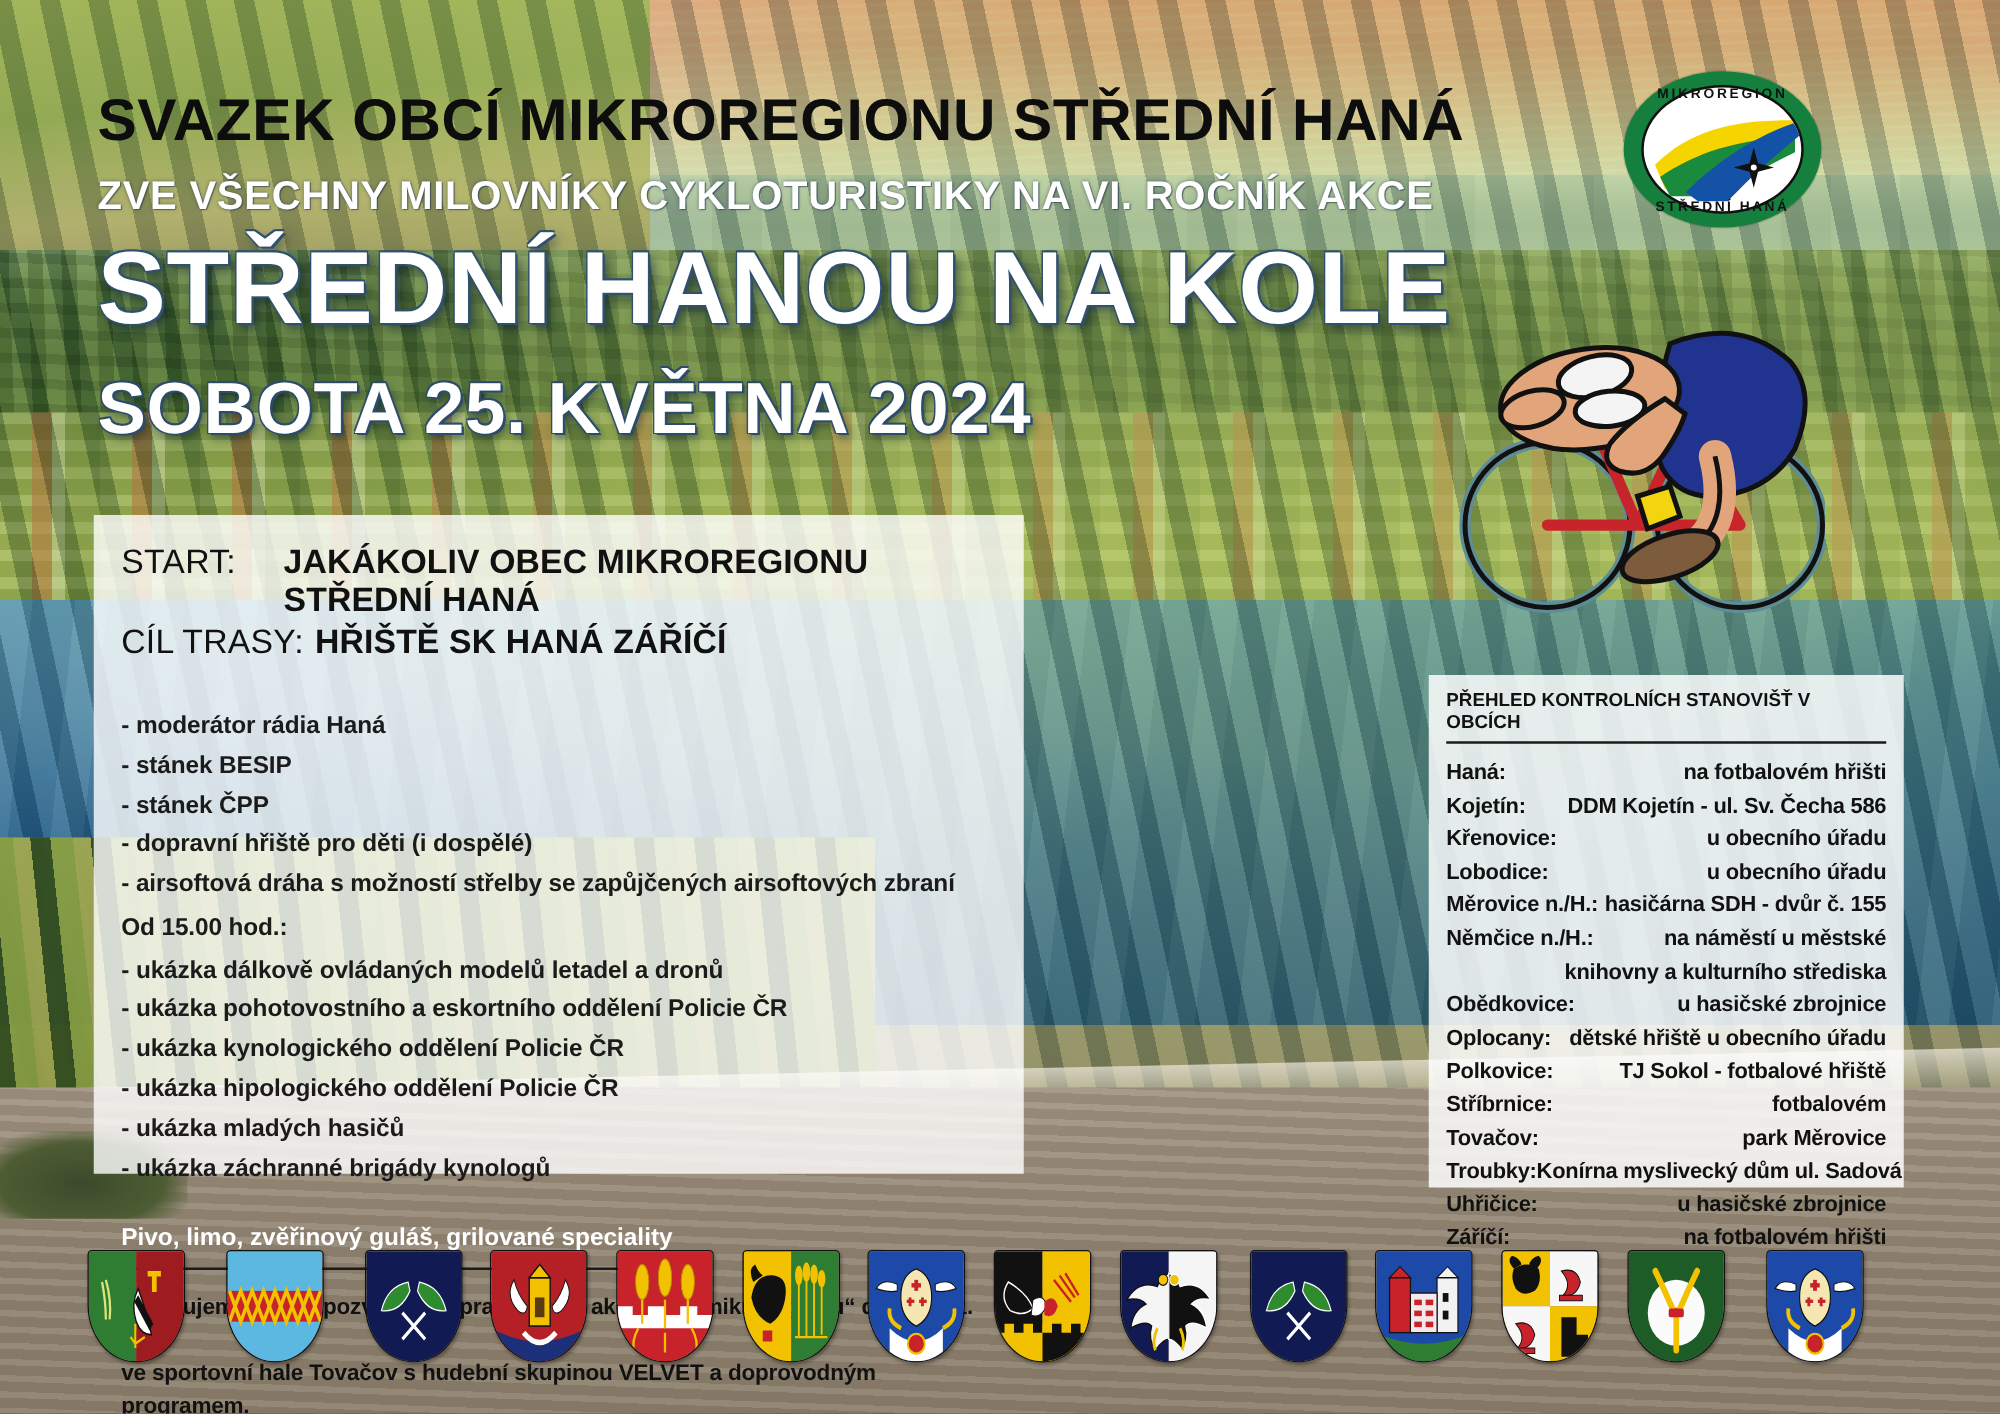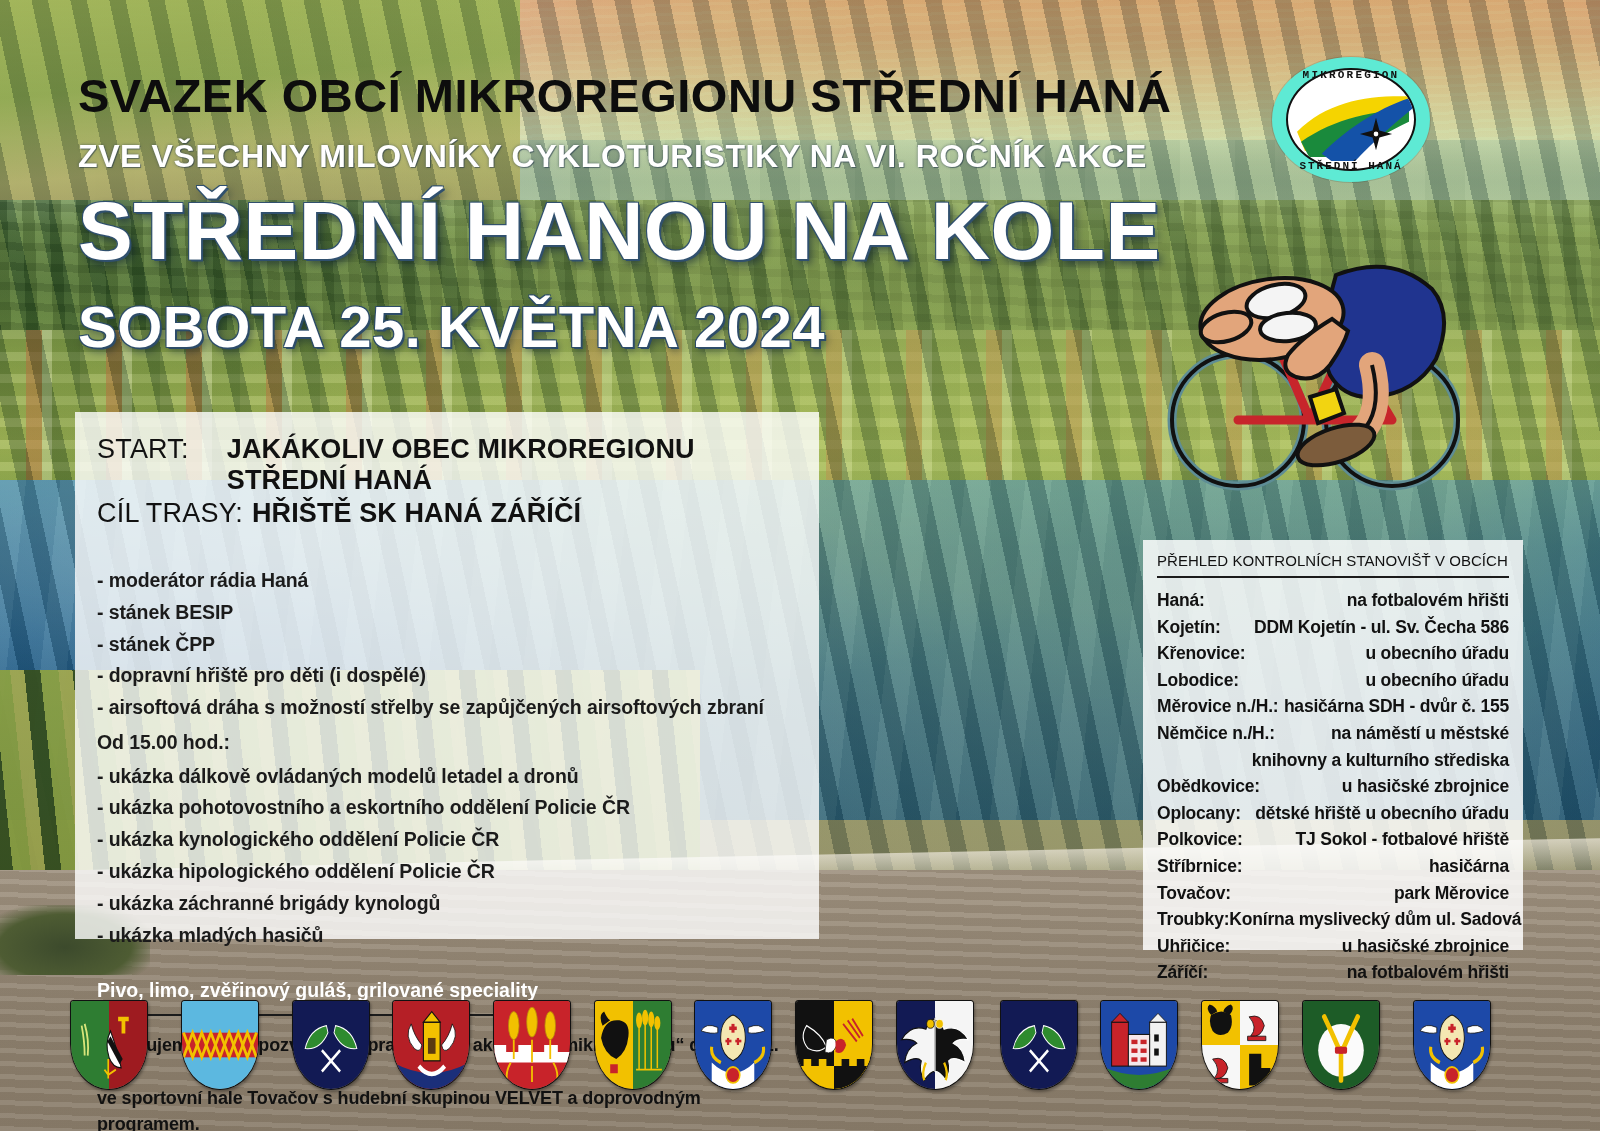--- a/index.html
+++ b/index.html
@@ -142,25 +142,24 @@
   .h-date {
     position:absolute; left:78px; top:298px;
     font-size:58px; font-weight:bold; letter-spacing:.5px; color:#ffffff;
     text-shadow: 2px 2px 0 #2d4c69, -1px -1px 0 #2d4c69, 1px -1px 0 #2d4c69,
                  -1px 1px 0 #2d4c69, 3px 4px 8px rgba(0,20,45,.5);
     white-space:nowrap; line-height:1;text-align:center;
   }
 
   
   .logo {
-    position:absolute; left:1272px; top:57px; width:158px; height:125px;
+    position:absolute; left:1299px; top:57px; width:158px; height:125px;
     border-radius:50%;
-    background:#5eead4;
+    background:#15803d;
     box-shadow:0 0 0 1px rgba(0,0,0,.12);
-    font-family:Liberation Mono, monospace;
   }
   .logo .ring {
     position:absolute; left:14px; top:11px; right:14px; bottom:11px;
     border:2.5px solid #111; border-radius:50%; overflow:hidden; background:#fff;
   }
   .logo .swoosh-y{
     position:absolute; left:4%; top:22%; width:92%; height:60%;
     background:#f5d400;
     clip-path: path("M 4 40 C 40 4, 90 2, 140 6 C 90 22, 46 50, 18 74 Z");
   }
@@ -204,21 +203,21 @@
   .food{ margin-top:28px; font-size:19.5px; font-weight:bold; color:#ffffff; }
   .rule{ width:415px; height:2px; background:#1b1b1b; margin:12px 0 16px 0; }
   .promo{ font-size:18px; font-weight:bold; color:#111; line-height:1.45; letter-spacing:-.15px; }
 
   
   .cp {
     position:absolute; left:1143px; top:540px; width:380px; height:410px;
     background:rgba(255,255,255,.84);
     padding:12px 14px 0 14px;
   }
-  .cp-title{ font-size:15px; font-weight:normal; color:#111; letter-spacing:.05px; }
+  .cp-title{ font-size:15px; font-weight:bold; color:#111; letter-spacing:.05px; }
   .cp-rule{ height:2px; background:#1b1b1b; margin:7px 0 9px 0; }
   .cp-row{ display:flex; justify-content:space-between; align-items:baseline; font-size:17.5px; font-weight:bold; color:#111; line-height:1.52; letter-spacing:-.2px; }
   .cp-row .place{ white-space:nowrap; }
   .cp-row .loc{ white-space:nowrap; text-align:left; }
   .cp-row.cont{ justify-content:flex-end; }
 
   
   .crests{ position:absolute; left:0; top:1000px; width:1600px; height:100px; }
   .crest{
     position:absolute; top:0; width:78px; height:90px;
@@ -306,22 +305,22 @@
         <li>- moderátor rádia Haná</li>
         <li>- stánek BESIP</li>
         <li>- stánek ČPP</li>
         <li>- dopravní hřiště pro děti (i dospělé)</li>
         <li>- airsoftová dráha s možností střelby se zapůjčených airsoftových zbraní</li>
         <li class="sub-head">Od 15.00 hod.:</li>
         <li>- ukázka dálkově ovládaných modelů letadel a dronů</li>
         <li>- ukázka pohotovostního a eskortního oddělení Policie ČR</li>
         <li>- ukázka kynologického oddělení Policie ČR</li>
         <li>- ukázka hipologického oddělení Policie ČR</li>
+        <li>- ukázka mladých hasičů</li>
         <li>- ukázka záchranné brigády kynologů</li>
-        <li>- ukázka mladých hasičů</li>
       </ul>
 
     <div class="food">Pivo, limo, zvěřinový guláš, grilované speciality</div>
     <div class="rule"></div>
     <div class="promo">
       <div>Dovolujeme si Vás pozvat na připravovanou akci „Ples mikroregionu“ dne 16. 11. 2024</div>
       <div>ve sportovní hale Tovačov s hudební skupinou VELVET a doprovodným programem.</div>
     </div>
   </div>
 
@@ -363,21 +362,21 @@
         <div class="cp-row">
           <span class="place">Oplocany:</span>
           <span class="loc">dětské hřiště u obecního úřadu</span>
         </div>
         <div class="cp-row">
           <span class="place">Polkovice:</span>
           <span class="loc">TJ Sokol - fotbalové hřiště</span>
         </div>
         <div class="cp-row">
           <span class="place">Stříbrnice:</span>
-          <span class="loc">hasičárna</span>
+          <span class="loc">fotbalovém</span>
         </div>
         <div class="cp-row">
           <span class="place">Tovačov:</span>
           <span class="loc">park Měrovice</span>
         </div>
         <div class="cp-row">
           <span class="place">Troubky:</span>
           <span class="loc">Konírna myslivecký dům ul. Sadová</span>
         </div>
         <div class="cp-row">

